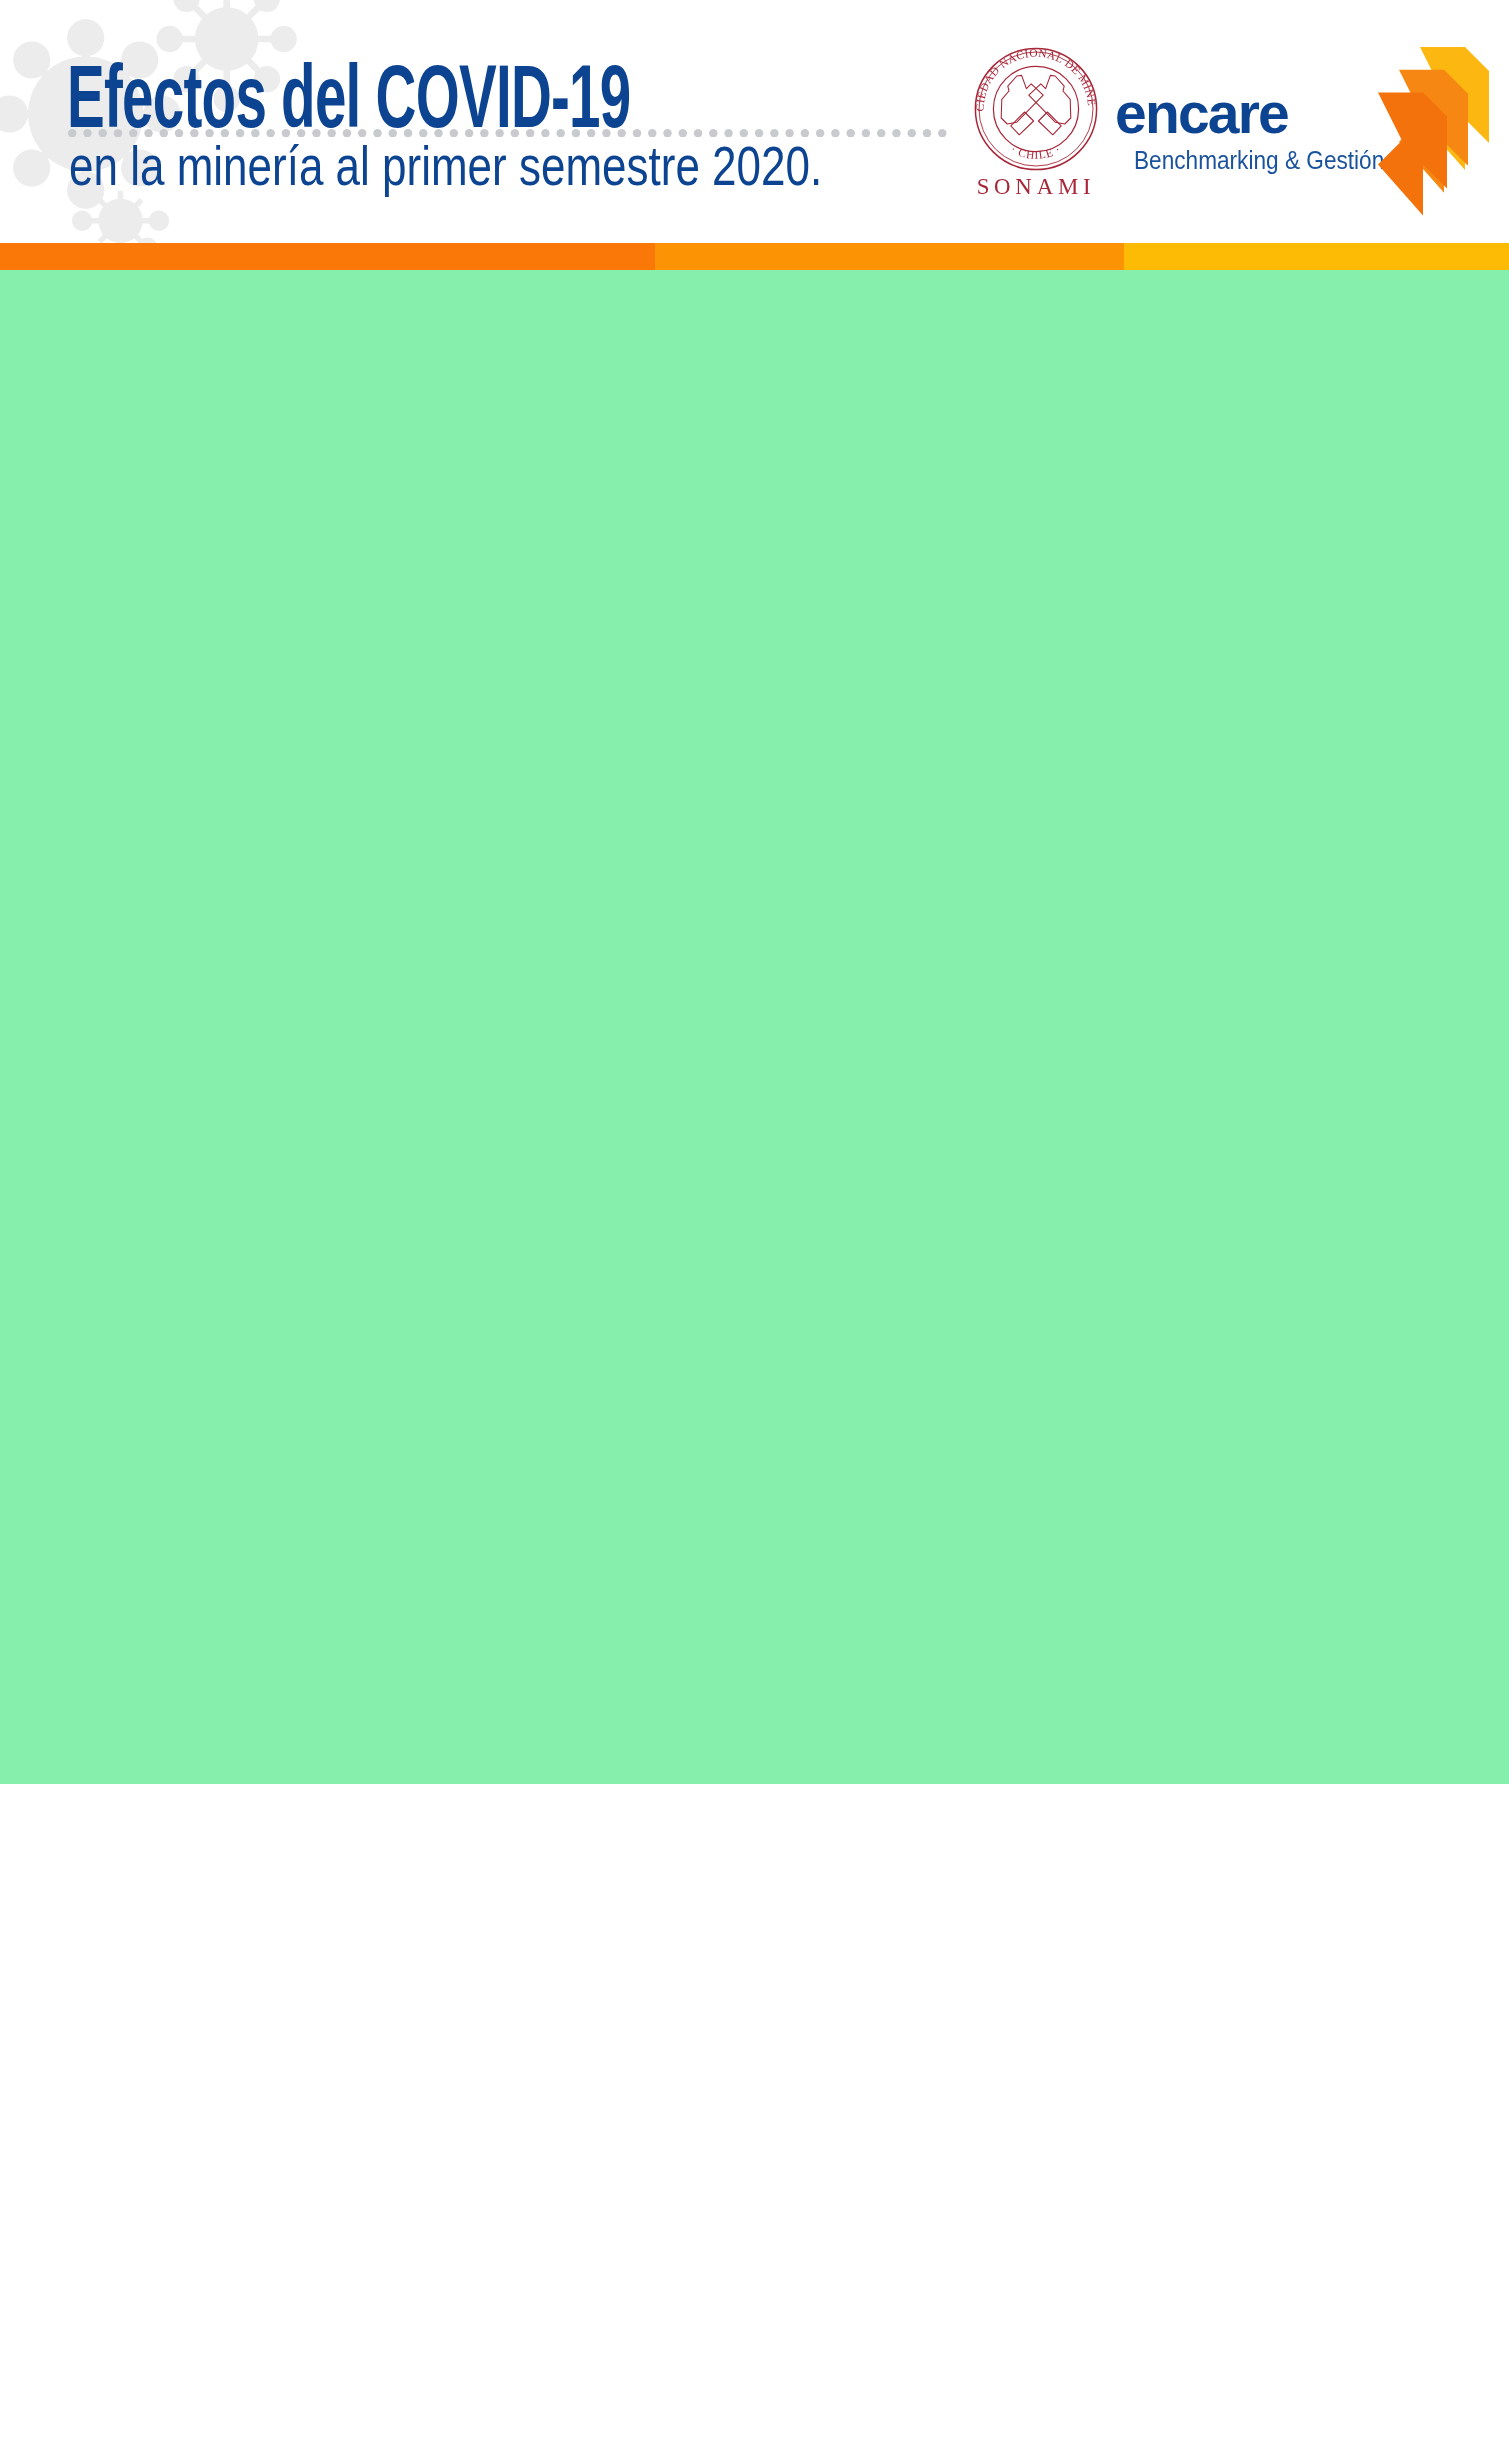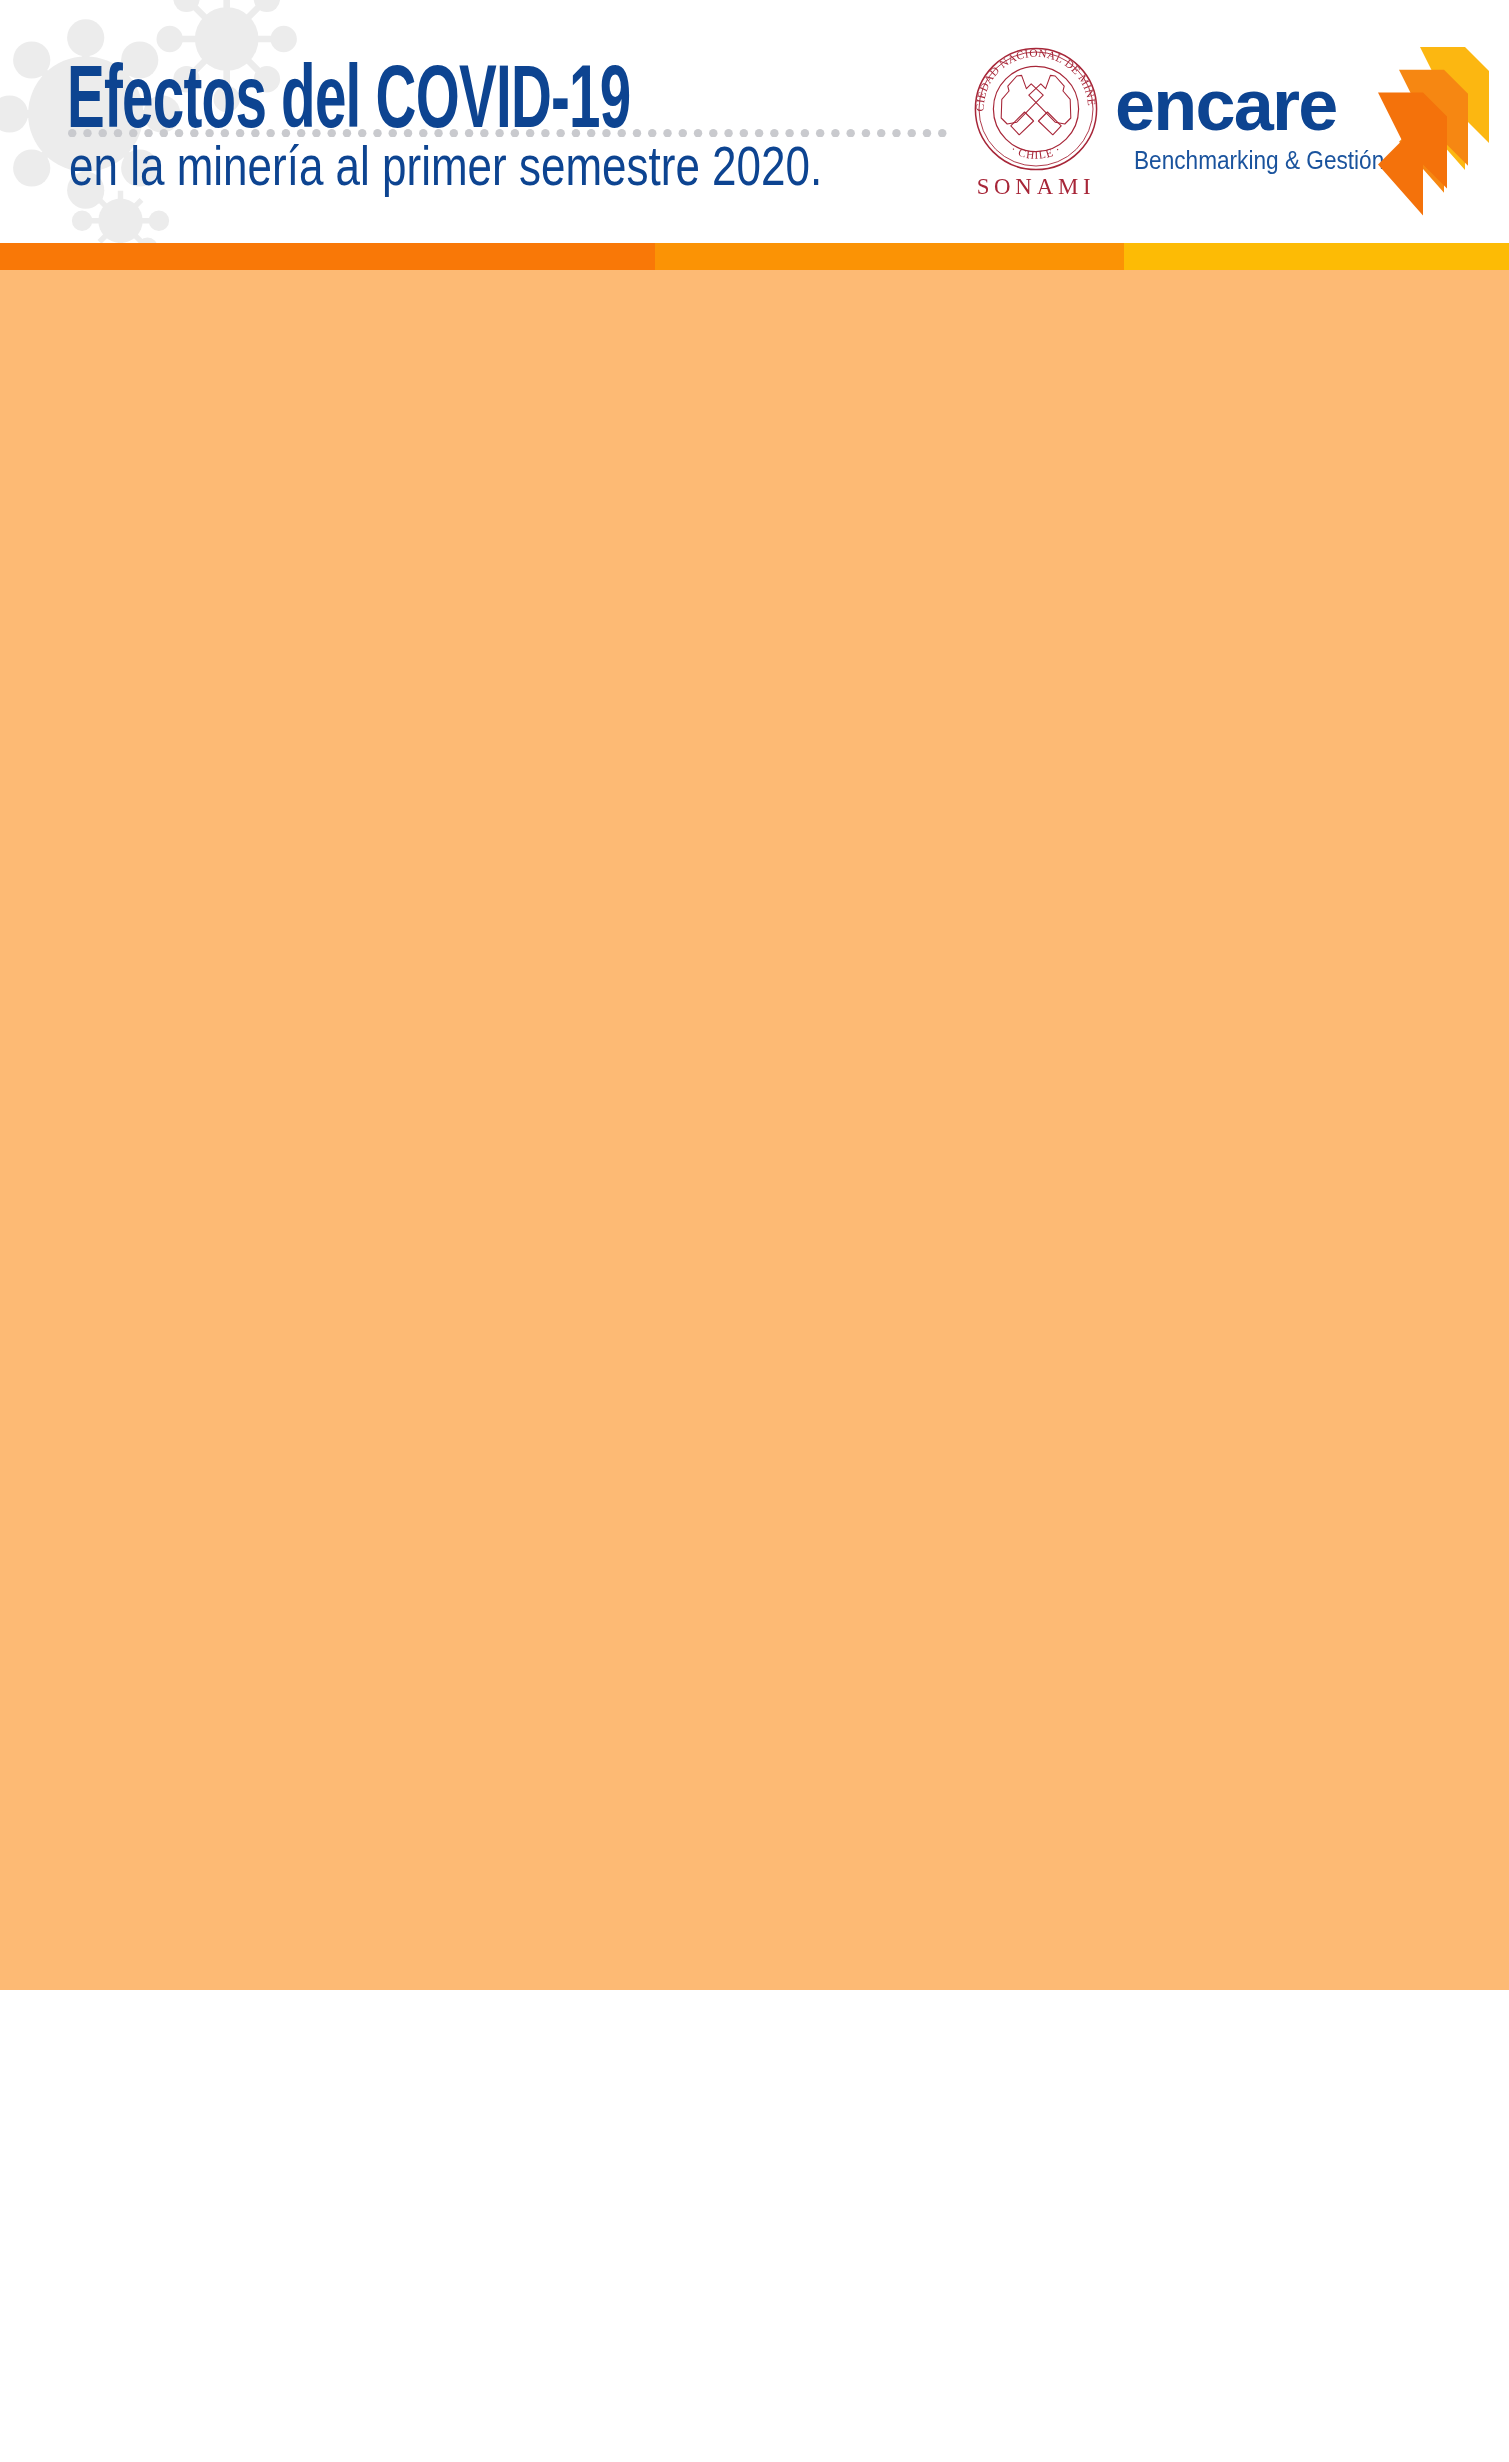--- a/index.html
+++ b/index.html
@@ -1,18 +1,18 @@
 <!DOCTYPE html>
 <html style="font-size:9.6px"><head>
 <meta charset="utf-8">
 <style>
 *{box-sizing:border-box;margin:0;padding:0;}
 html,body{width:1510px;height:2462px;}
 body{font-family:"Liberation Sans",sans-serif;background:#fff;overflow:hidden;}
-.page{position:relative;width:1510px;height:1990px;background:#fdba74;overflow:hidden;}
+.page{position:relative;width:1510px;height:1784px;background:#86efac;overflow:hidden;}
 
 
 .header{position:absolute;left:0;top:0;width:1510px;height:243px;background:#fff;overflow:hidden;}
 .header-virus{position:absolute;left:0;top:0;width:1510px;height:243px;}
 .title-wrap{position:absolute;left:67px;top:52px;}
 .title1{font-size:89px;font-weight:bold;color:#0d4491;letter-spacing:-1.2px;
         transform:scaleX(0.636);transform-origin:left top;white-space:nowrap;line-height:1.0;}
 .title-dots{position:absolute;left:68px;top:129px;width:884px;height:8.4px;}
 .title2{position:absolute;left:69px;top:139px;font-size:55px;font-weight:normal;color:#0d4491;
         transform:scaleX(0.80);transform-origin:left top;white-space:nowrap;line-height:1.0;}
@@ -22,21 +22,21 @@
 
 .encare{position:absolute;left:1115px;top:69px;width:373px;height:156px;}
 
 
 .obar{position:absolute;left:0;width:1510px;height:27px;display:flex;}
 .obar > div:nth-child(1){width:655px;background:#f97807;}
 .obar > div:nth-child(2){width:469px;background:#fb9305;}
 .obar > div:nth-child(3){flex:1;background:#fdbb05;}
 
 
-.encare-word{position:absolute;left:0;top:0;font-size:72px;font-weight:bold;color:#0d4491;
+.encare-word{position:absolute;left:0;top:16px;font-size:57px;font-weight:bold;color:#0d4491;
              letter-spacing:-1.8px;line-height:1;white-space:nowrap;}
 .encare-tag{position:absolute;left:19px;top:77px;font-size:25px;color:#1a539d;letter-spacing:0px;white-space:nowrap;transform:scaleX(0.905);transform-origin:left top;}
 .encare-mark{position:absolute;left:260px;top:-21.6px;width:114px;height:180px;}
 </style>
 </head>
 <body>
 
 <div class="page">
 
   <div class="header">

